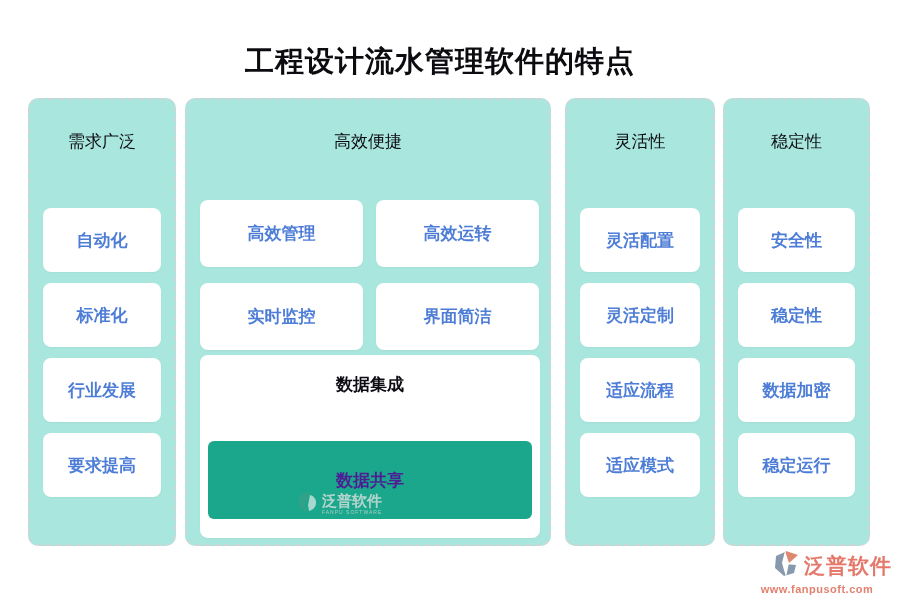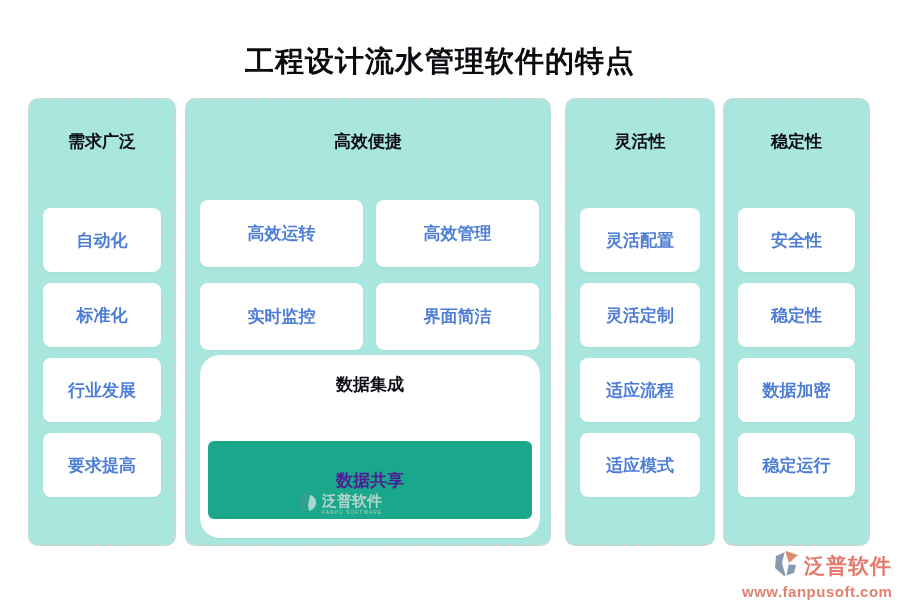--- a/index.html
+++ b/index.html
@@ -15,21 +15,21 @@
     position:absolute;top:98px;height:448px;box-sizing:border-box;
     background:#a9e7de;border:2px dashed #c9d8d6;border-radius:10px;
   }
   .panel-1{left:28px;width:148px;}
   .panel-2{left:185px;width:366px;}
   .panel-3{left:565px;width:150px;}
   .panel-4{left:723px;width:147px;}
 
   .panel-header{
     position:absolute;top:30px;left:0;width:100%;text-align:center;
-    font-size:17px;font-weight:bold;color:#0c0c12;
+    font-size:17px;font-weight:normal;color:#0c0c12;
   }
 
   .cards{
     position:absolute;top:108px;left:13px;right:13px;
     display:flex;flex-direction:column;gap:11px;
   }
   .card{
     height:64px;background:#ffffff;border-radius:8px;
     display:flex;align-items:center;justify-content:center;
     font-size:17px;font-weight:bold;color:#4d7dd6;
@@ -42,21 +42,21 @@
     display:grid;grid-template-columns:1fr 1fr;gap:16px 13px;
   }
   .p2-card{
     height:67px;background:#ffffff;border-radius:8px;
     display:flex;align-items:center;justify-content:center;
     font-size:17px;font-weight:bold;color:#4d7dd6;
     box-shadow:0 1px 2px rgba(0,0,0,0.04);
   }
   .subpanel{
     position:absolute;top:255px;left:13px;right:9px;height:183px;
-    background:#ffffff;border-radius:20px;box-shadow:0 1px 2px rgba(0,0,0,0.04);
+    background:#ffffff;border-radius:8px;box-shadow:0 1px 2px rgba(0,0,0,0.04);
   }
   .subpanel-header{
     position:absolute;top:18px;left:0;width:100%;text-align:center;
     font-size:17px;font-weight:bold;color:#0c0c12;
   }
   .sub-buttons{
     position:absolute;left:8px;right:8px;top:86px;height:78px;
     display:flex;gap:14px;
   }
   .sub-button{
@@ -71,21 +71,21 @@
     opacity:0.78;pointer-events:none;
   }
   .watermark .wm-text{display:flex;flex-direction:column;line-height:1;}
   .watermark .wm-brand{font-size:15px;font-weight:bold;color:#d9e2e1;text-shadow:0 0 1px rgba(150,160,160,.35);}
   .watermark .wm-sub{font-size:5px;letter-spacing:1px;color:#cfdbd9;margin-top:2px;}
 
   
   .footer-logo{position:absolute;left:742px;top:549px;width:150px;}
   .footer-row{display:flex;align-items:center;justify-content:flex-end;gap:2px;}
   .footer-brand{font-size:21px;font-weight:bold;color:#e4796b;letter-spacing:1px;}
-  .footer-url{margin-top:0px;text-align:center;font-size:15px;font-weight:bold;color:#e2816f;letter-spacing:0.5px;}
+  .footer-url{margin-top:0px;text-align:center;font-size:11px;font-weight:bold;color:#e2816f;letter-spacing:0.5px;}
 </style>
 </head>
 <body>
 
 <div class="stage">
 
   <div class="page-title">工程设计流水管理软件的特点</div>
 
   <div class="panel panel-1">
     <div class="panel-header">需求广泛</div>
@@ -93,22 +93,22 @@
       <div class="card">自动化</div>
       <div class="card">标准化</div>
       <div class="card">行业发展</div>
       <div class="card">要求提高</div>
     </div>
   </div>
 
   <div class="panel panel-2">
     <div class="panel-header">高效便捷</div>
     <div class="p2-grid">
+      <div class="p2-card">高效管理</div>
       <div class="p2-card">高效运转</div>
-      <div class="p2-card">高效管理</div>
       <div class="p2-card">实时监控</div>
       <div class="p2-card">界面简洁</div>
     </div>
     <div class="subpanel">
       <div class="subpanel-header">数据集成</div>
       <div class="sub-buttons">
         <div class="sub-button">数据共享</div>
       </div>
       <div class="watermark">
         <span>

